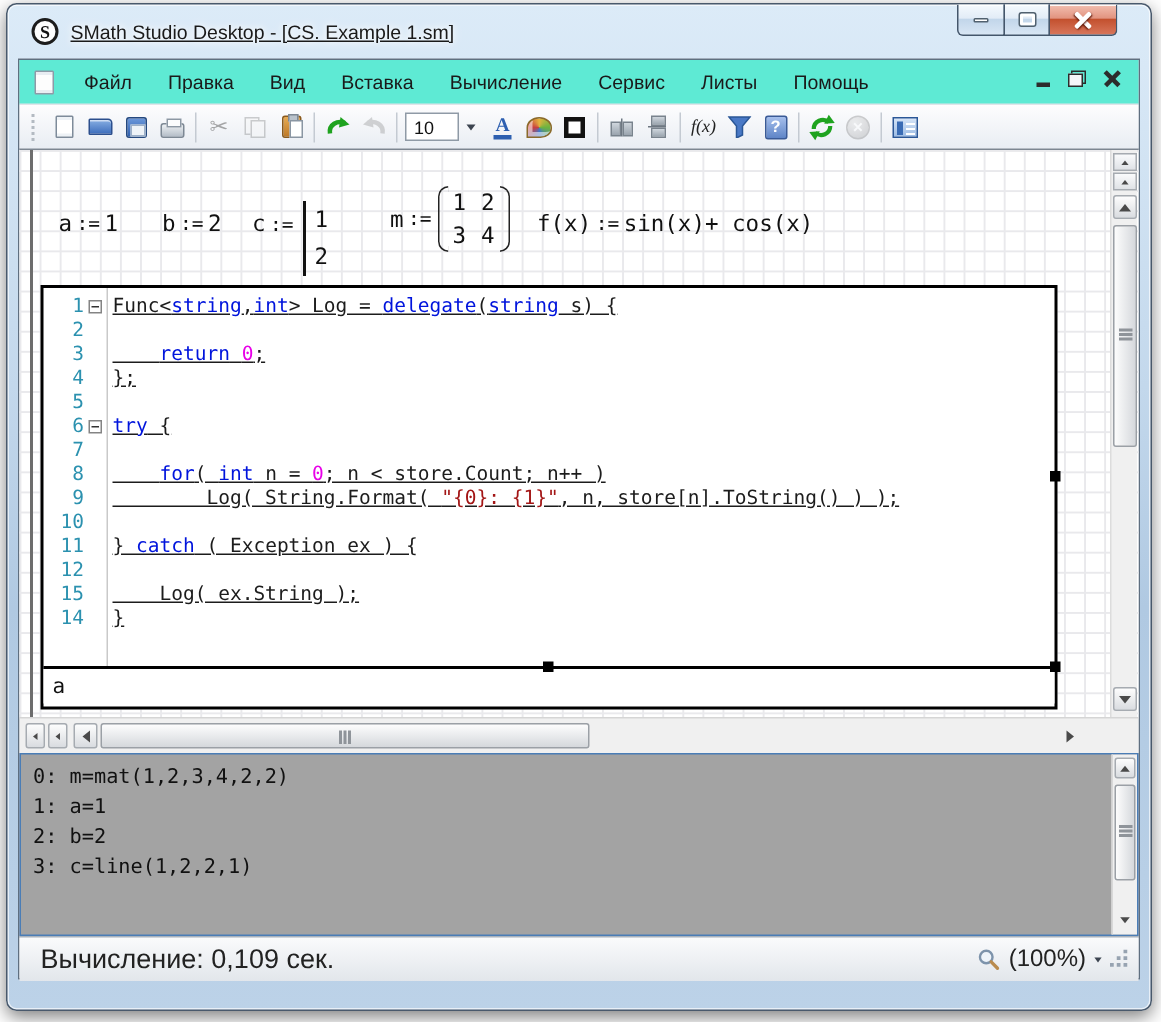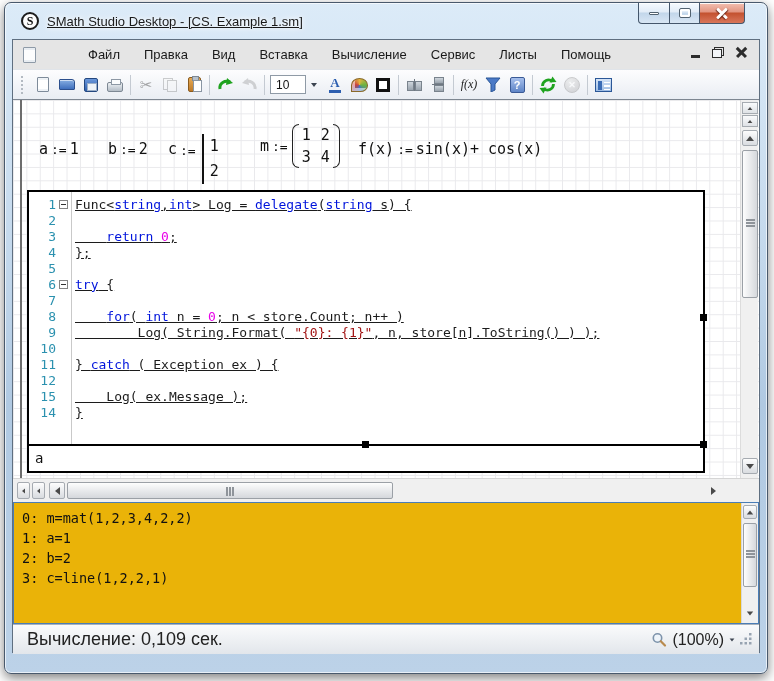--- a/index.html
+++ b/index.html
@@ -28,22 +28,22 @@
   .g-x{position:relative;width:12px;height:12px;}
   .g-x i{position:absolute;left:-1px;top:5px;width:14px;height:3px;background:#fff;border-radius:1px;
     box-shadow:0 1px 1px rgba(90,20,5,.8);}
   .g-x i:first-child{transform:rotate(45deg);} .g-x i:last-child{transform:rotate(-45deg);}
 
   
   .client{position:absolute;left:7px;top:36px;width:748px;height:614px;background:#f4f6f9;
     border:1px solid #5f6f80;}
 
   
-  .menubar{position:absolute;left:0;top:0;right:0;height:30px;background:#e5e5e5;display:flex;
-    align-items:center;border-bottom:1px solid #e0e4e9;padding-left:10px;gap:32px;}
+  .menubar{position:absolute;left:0;top:0;right:0;height:30px;background:#5eead4;display:flex;
+    align-items:center;border-bottom:1px solid #e0e4e9;padding-left:10px;}
   .doc-icon{width:13px;height:16px;background:#fdfdfd;border:1px solid #8e9aa7;border-radius:1px;margin-right:8px;
     box-shadow:inset 0 2px 0 #e8edf2,inset 0 -2px 0 #e8edf2;}
   .menu-item{padding:5px 12px;font-size:13px;color:#1a1a1a;cursor:default;}
   .mdi{position:absolute;right:12px;top:7px;display:flex;align-items:center;gap:12px;}
   .mdi-min{width:9px;height:3px;background:#2c2c2c;margin-top:8px;}
   .mdi-restore{position:relative;width:12px;height:11px;}
   .mdi-restore::before{content:"";position:absolute;right:0;top:0;width:8px;height:7px;border:1.5px solid #2c2c2c;}
   .mdi-restore::after{content:"";position:absolute;left:0;bottom:0;width:8px;height:7px;border:1.5px solid #2c2c2c;background:#f4f6f9;}
   .mdi-x{position:relative;width:11px;height:11px;}
   .mdi-x i{position:absolute;left:-1px;top:4px;width:13px;height:2.6px;background:#2c2c2c;}
@@ -144,21 +144,21 @@
   .thumb-v{position:absolute;left:1px;width:16px;background:linear-gradient(to right,#fdfdfd,#d5d8dc);
     border:1px solid #9ba0a6;border-radius:2px;}
   .gripmark-v{position:absolute;left:3px;width:9px;height:1.5px;background:#8f949a;box-shadow:0 3px 0 #8f949a,0 6px 0 #8f949a;}
   .hscroll-row{position:absolute;left:0;top:438px;right:0;height:24px;background:#f0f0f0;border-top:1px solid #d5d5d5;}
   .hsb-btn{position:absolute;top:3px;height:17px;background:linear-gradient(#fdfdfd,#d9dce0);border:1px solid #a6abb1;
     border-radius:2px;display:flex;align-items:center;justify-content:center;}
   .thumb-h{position:absolute;top:3px;height:17px;background:linear-gradient(#fdfdfd,#d5d8dc);border:1px solid #9ba0a6;border-radius:2px;}
   .gripmark-h{position:absolute;top:4px;width:1.5px;height:9px;background:#8f949a;box-shadow:3px 0 0 #8f949a,6px 0 0 #8f949a;}
 
   
-  .console{position:absolute;left:0;top:462px;right:0;height:122px;background:#eab308;border:1px solid #4a7db6;}
+  .console{position:absolute;left:0;top:462px;right:0;height:122px;background:#a3a3a3;border:1px solid #4a7db6;}
   .console-text{position:absolute;left:0;top:0;right:18px;bottom:0;padding:7px 0 0 8px;overflow:hidden;}
   .console-line{font:13.5px "DejaVu Sans Mono",monospace;color:#111;height:20px;white-space:pre;}
   .cv{position:absolute;right:0;top:0;bottom:0;width:17px;background:#f0f0f0;border-left:1px solid #d8d8d8;}
 
   
   .statusbar{position:absolute;left:0;top:584px;right:0;height:30px;
     background:linear-gradient(#fafbfc,#e2e6eb);border-top:1px solid #a9b2bc;display:flex;align-items:center;}
   .status-text{margin-left:14px;font-size:18px;color:#222;}
   .sb-right{position:absolute;right:6px;display:flex;align-items:center;gap:5px;}
   .zoom-label{font-size:16px;color:#222;}
@@ -353,21 +353,21 @@
               <div class="code-line"><span class="ln">3</span><span class="foldslot"></span><span class="ct"><span>    </span><span class="c-k">return</span><span> </span><span class="c-n">0</span><span>;</span></span></div>
               <div class="code-line"><span class="ln">4</span><span class="foldslot"></span><span class="ct"><span>};</span></span></div>
               <div class="code-line"><span class="ln">5</span><span class="foldslot"></span><span class="ct"></span></div>
               <div class="code-line"><span class="ln">6</span><span class="foldslot"><span class="foldbox"></span></span><span class="ct"><span class="c-k">try</span><span> {</span></span></div>
               <div class="code-line"><span class="ln">7</span><span class="foldslot"></span><span class="ct"></span></div>
               <div class="code-line"><span class="ln">8</span><span class="foldslot"></span><span class="ct"><span>    </span><span class="c-k">for</span><span>( </span><span class="c-k">int</span><span> n = </span><span class="c-n">0</span><span>; n &lt; store.Count; n++ )</span></span></div>
               <div class="code-line"><span class="ln">9</span><span class="foldslot"></span><span class="ct"><span>        Log( String.Format( </span><span class="c-s">"{0}: {1}"</span><span>, n, store[n].ToString() ) );</span></span></div>
               <div class="code-line"><span class="ln">10</span><span class="foldslot"></span><span class="ct"></span></div>
               <div class="code-line"><span class="ln">11</span><span class="foldslot"></span><span class="ct"><span>} </span><span class="c-k">catch</span><span> ( Exception ex ) {</span></span></div>
               <div class="code-line"><span class="ln">12</span><span class="foldslot"></span><span class="ct"></span></div>
-              <div class="code-line"><span class="ln">15</span><span class="foldslot"></span><span class="ct"><span>    Log( ex.Message );</span></span></div>
+              <div class="code-line"><span class="ln">15</span><span class="foldslot"></span><span class="ct"><span>    Log( ex.String );</span></span></div>
               <div class="code-line"><span class="ln">14</span><span class="foldslot"></span><span class="ct"><span>}</span></span></div>
             </div>
         </div>
         <div class="code-footer">
           <span>a</span>
         </div>
       </div>
       <span class="handle" style="left:687px;top:214px"></span>
       <span class="handle" style="left:349px;top:341px"></span>
       <span class="handle" style="left:687px;top:341px"></span>

